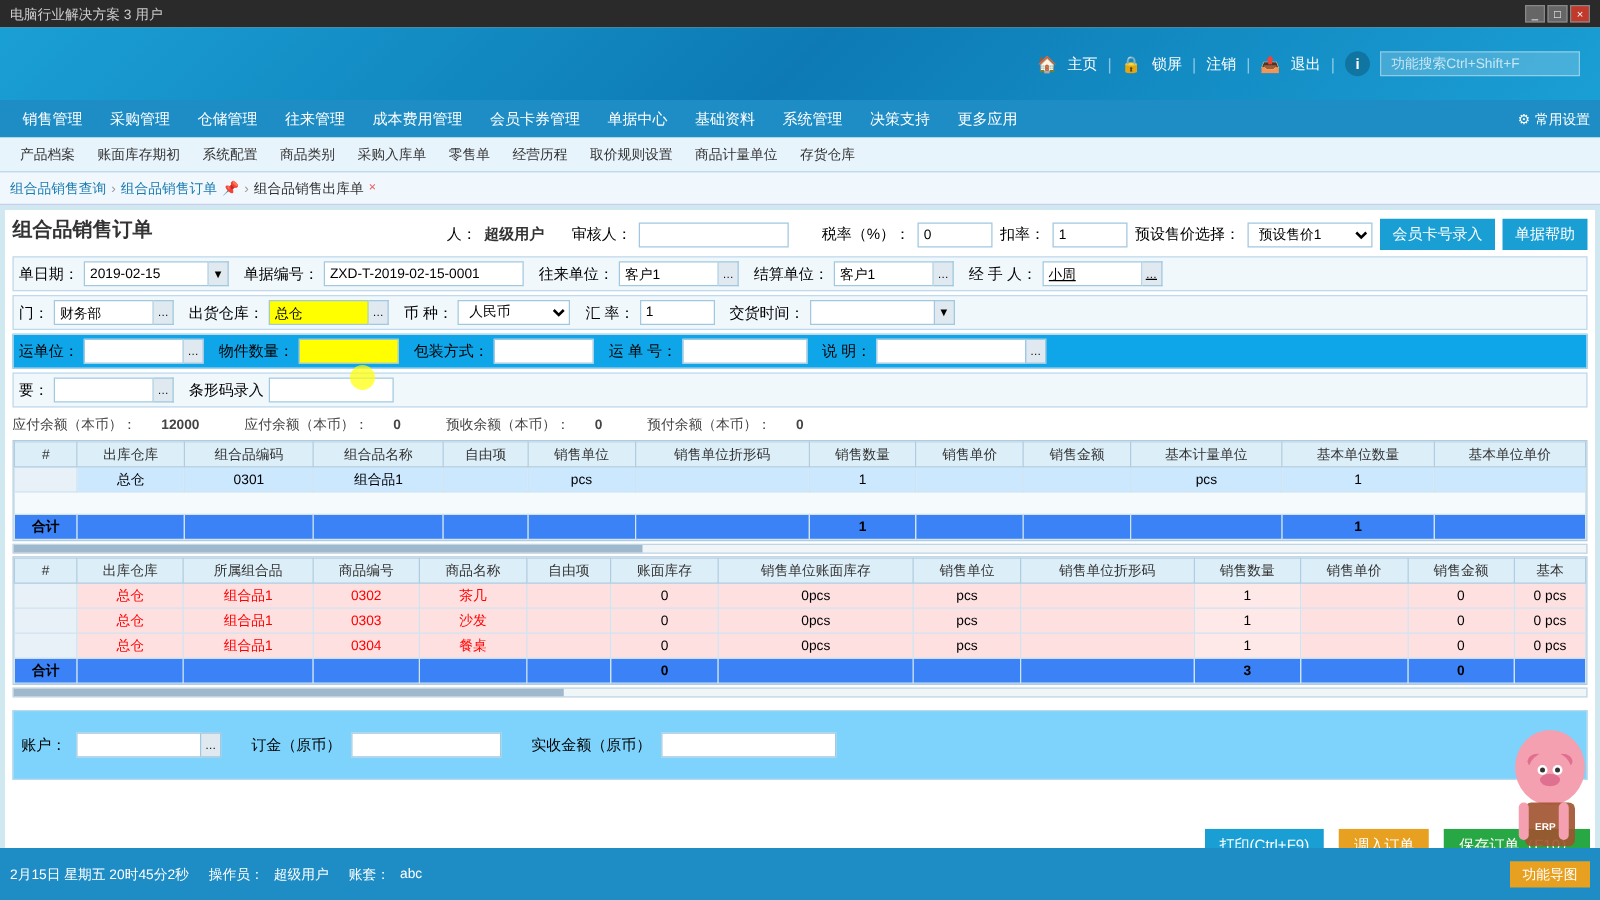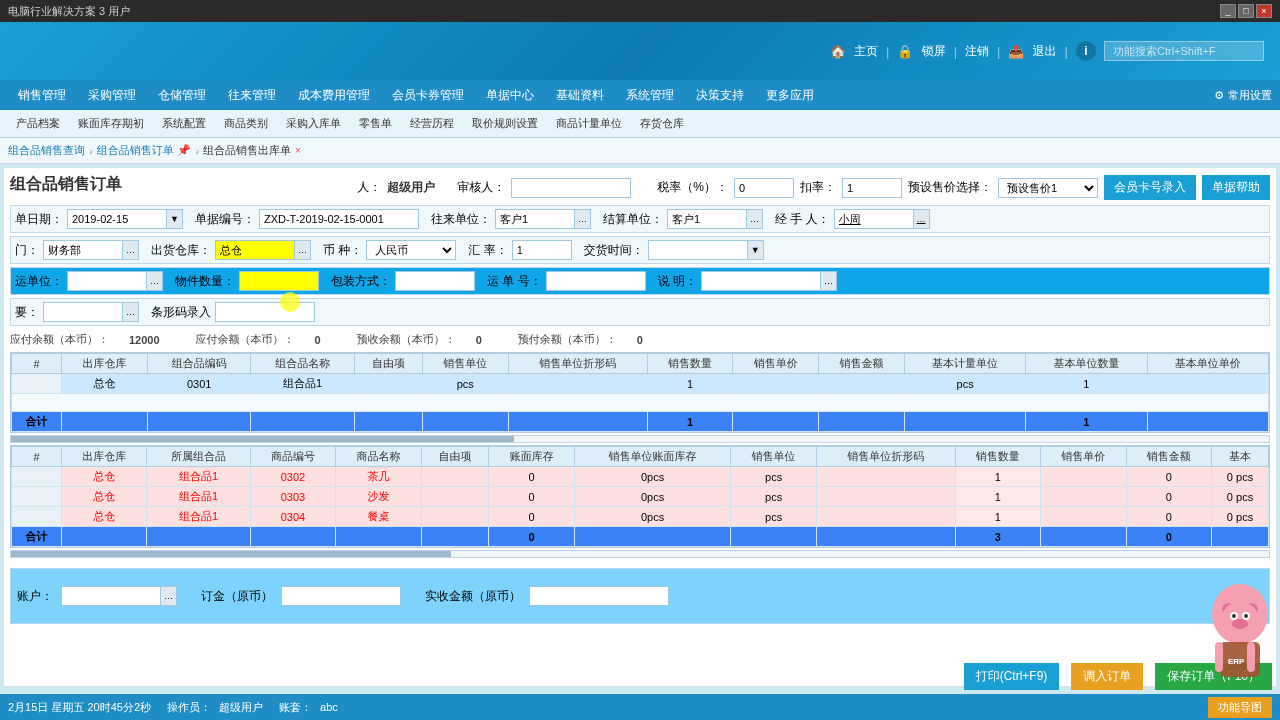--- a/index.html
+++ b/index.html
@@ -62,21 +62,21 @@
     .total-row td { background: #3b82f6; font-weight: bold; }
     
     
     .scroll-area { background: #f0f5f8; height: 8px; border: 1px solid #c0d4e4; position: relative; margin-bottom: 2px; }
     .scroll-thumb { background: #a0b8cc; height: 100%; width: 40%; position: absolute; left: 0; }
     
     
     .footer-form { background: #7dd3fc; border: 1px solid #b8d8ec; padding: 17px 6px; display: flex; align-items: center; gap: 8px; margin-top: 10px; }
     
     
-    .status-bar { position: fixed; bottom: 0; left: 0; right: 0; background: #1e8dc5; height: 26px; display: flex; align-items: center; padding: 0 8px; color: white; font-size: 11px; gap: 8px; }
+    .status-bar { position: fixed; bottom: 0; left: 0; right: 0; background: #1e8dc5; height: 42px; display: flex; align-items: center; padding: 0 8px; color: white; font-size: 11px; gap: 8px; }
     .status-btn { background: #e8a020; border: none; color: white; padding: 3px 10px; cursor: pointer; font-size: 11px; margin-left: auto; }
     
     
     .action-btns { position: fixed; bottom: 30px; right: 8px; display: flex; gap: 12px; }
     .action-btn { background: #1a9fd4; color: white; border: none; padding: 5px 12px; cursor: pointer; font-size: 12px; }
     .action-btn-green { background: #28a745; }
     .action-btn-orange { background: #e8a020; }
     
     
     .mascot { position: fixed; right: 0; bottom: 26px; width: 90px; height: 120px; }

